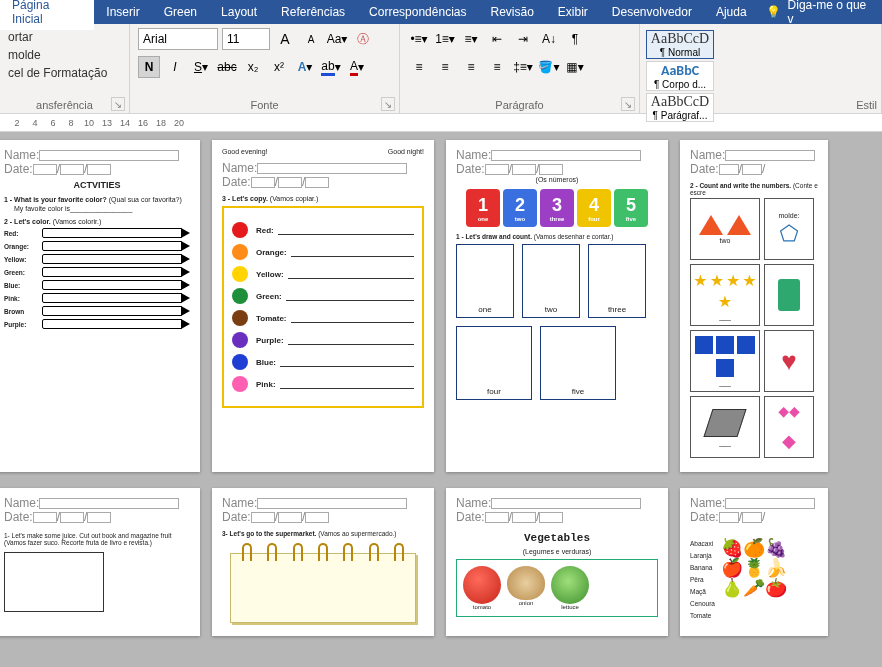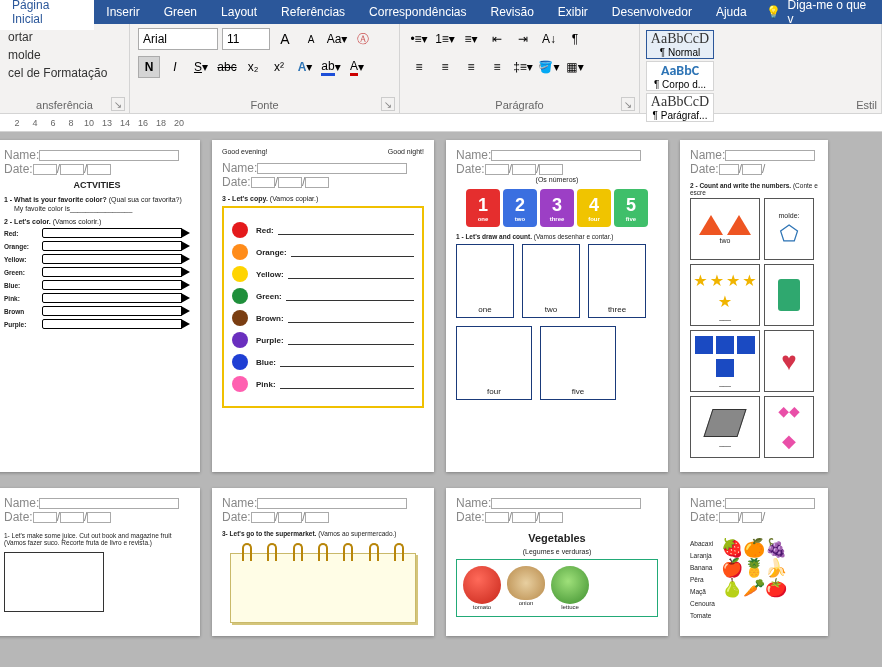--- a/index.html
+++ b/index.html
@@ -272,21 +272,21 @@
             <b>Yellow:</b>
             <div class="color-line"></div>
           </div>
         <div class="color-row">
             <div class="dot" style="background:#1f8f3b"></div>
             <b>Green:</b>
             <div class="color-line"></div>
           </div>
         <div class="color-row">
             <div class="dot" style="background:#7a3e12"></div>
-            <b>Brown:</b>
+            <b>Tomate:</b>
             <div class="color-line"></div>
           </div>
         <div class="color-row">
             <div class="dot" style="background:#6a2fbf"></div>
             <b>Purple:</b>
             <div class="color-line"></div>
           </div>
         <div class="color-row">
             <div class="dot" style="background:#1f3fd4"></div>
             <b>Blue:</b>
@@ -422,21 +422,21 @@
           <span style="width:10px;height:18px;border:2px solid #b8860b;border-radius:6px 6px 0 0;border-bottom:none"></span>
         </div>
       </div>
     </div>
 
     <div class="page bottomcut">
       <div class="hdr">
         <span>Name:</span><span class="box" style="width:150px"></span><br>
         <span>Date:</span><span class="box" style="width:24px"></span>/<span class="box" style="width:24px"></span>/<span class="box" style="width:24px"></span>
       </div>
-      <div class="section-title" style="font-family:Liberation Sans, sans-serif;font-size:11px;margin-top:8px">Vegetables</div>
+      <div class="section-title" style="font-family:Liberation Mono, monospace;font-size:11px;margin-top:8px">Vegetables</div>
       <div class="subtitle">(Legumes e verduras)</div>
       <div style="border:1px solid #2a7;padding:6px;display:flex;gap:6px;margin-top:4px;font-size:6px;text-align:center">
         <div><div style="width:38px;height:38px;background:radial-gradient(circle at 40% 35%,#ff6a5a,#c7261a);border-radius:50%"></div><span>tomato</span></div>
         <div><div style="width:38px;height:34px;background:radial-gradient(circle,#e8cfa0,#b88a4a);border-radius:50% 50% 45% 45%"></div><span>onion</span></div>
         <div><div style="width:38px;height:38px;background:radial-gradient(circle at 45% 40%,#9fe07a,#3d8f2e);border-radius:50%"></div><span>lettuce</span></div>
       </div>
     </div>
 
     <div class="page rightcut bottomcut">
       <div class="hdr">

